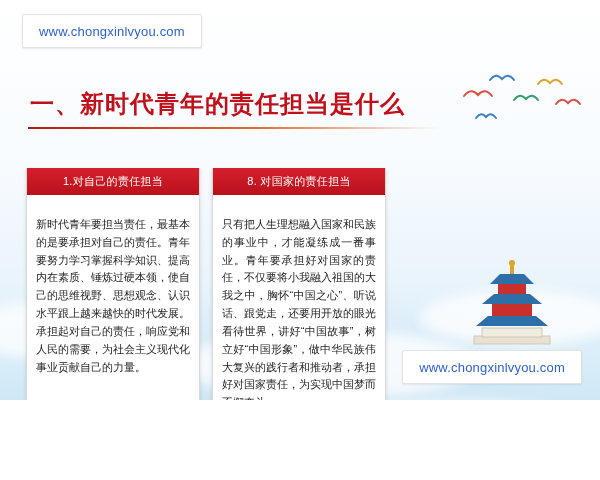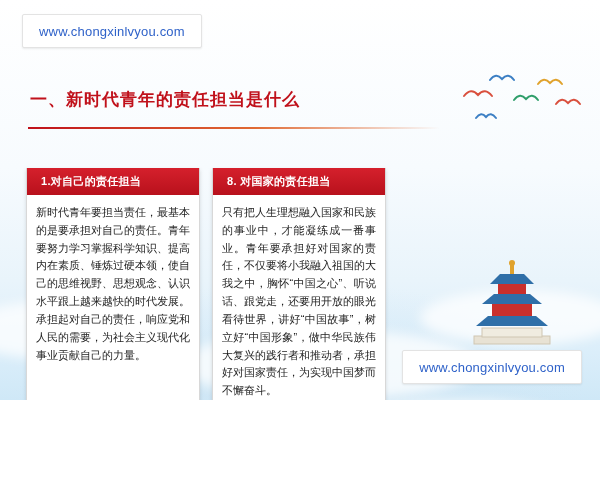--- a/index.html
+++ b/index.html
@@ -37,21 +37,21 @@
     position:absolute;right:18px;bottom:16px;
     background:#ffffff;border:1px solid #e3e3e3;
     padding:7px 16px;border-radius:2px;
     box-shadow:0 1px 2px rgba(0,0,0,.08);
   }
   .banner-br span{color:#2f62c9;font-size:13px;letter-spacing:.2px;}
 
   
   .title{
     position:absolute;left:30px;top:88px;
-    color:#c0111b;font-size:17px;font-weight:bold;
+    color:#c0111b;font-size:24px;font-weight:bold;
     letter-spacing:1px;white-space:nowrap;
     text-shadow:0 1px 0 rgba(255,255,255,.6);
   }
   .title-rule{
     position:absolute;left:28px;top:127px;width:412px;height:2px;
     background:linear-gradient(90deg,#c0111b 0%,#e06a33 55%,rgba(224,106,51,0) 100%);
   }
 
   
   .birds{position:absolute;left:460px;top:70px;width:130px;height:60px;}
@@ -61,25 +61,25 @@
   .card{
     width:172px;
     background:#ffffff;
     border:1px solid #d8d8d8;
     border-top:none;
     box-shadow:0 2px 4px rgba(0,0,0,.13);
     display:flex;flex-direction:column;
   }
   .card-head{
     background:linear-gradient(180deg,#d5202c 0%,#b8111c 100%);
-    color:#ffffff;font-size:11px;font-weight:bold;
-    padding:6px 14px;letter-spacing:.3px;
+    color:#ffffff;font-size:11px;font-weight:normal;
+    text-align:center;padding:6px 4px;letter-spacing:.3px;
   }
   .card-body{
-    padding:9px 9px 10px 9px;
+    padding:21px 9px 10px 9px;
     color:#1d1d1d;font-size:11px;line-height:1.62;
     text-align:justify;
   }
   .card-body.tall{min-height:152px;}
 
   
   .temple{position:absolute;right:42px;bottom:52px;width:92px;height:92px;}
 </style>
 </head>
 <body>

